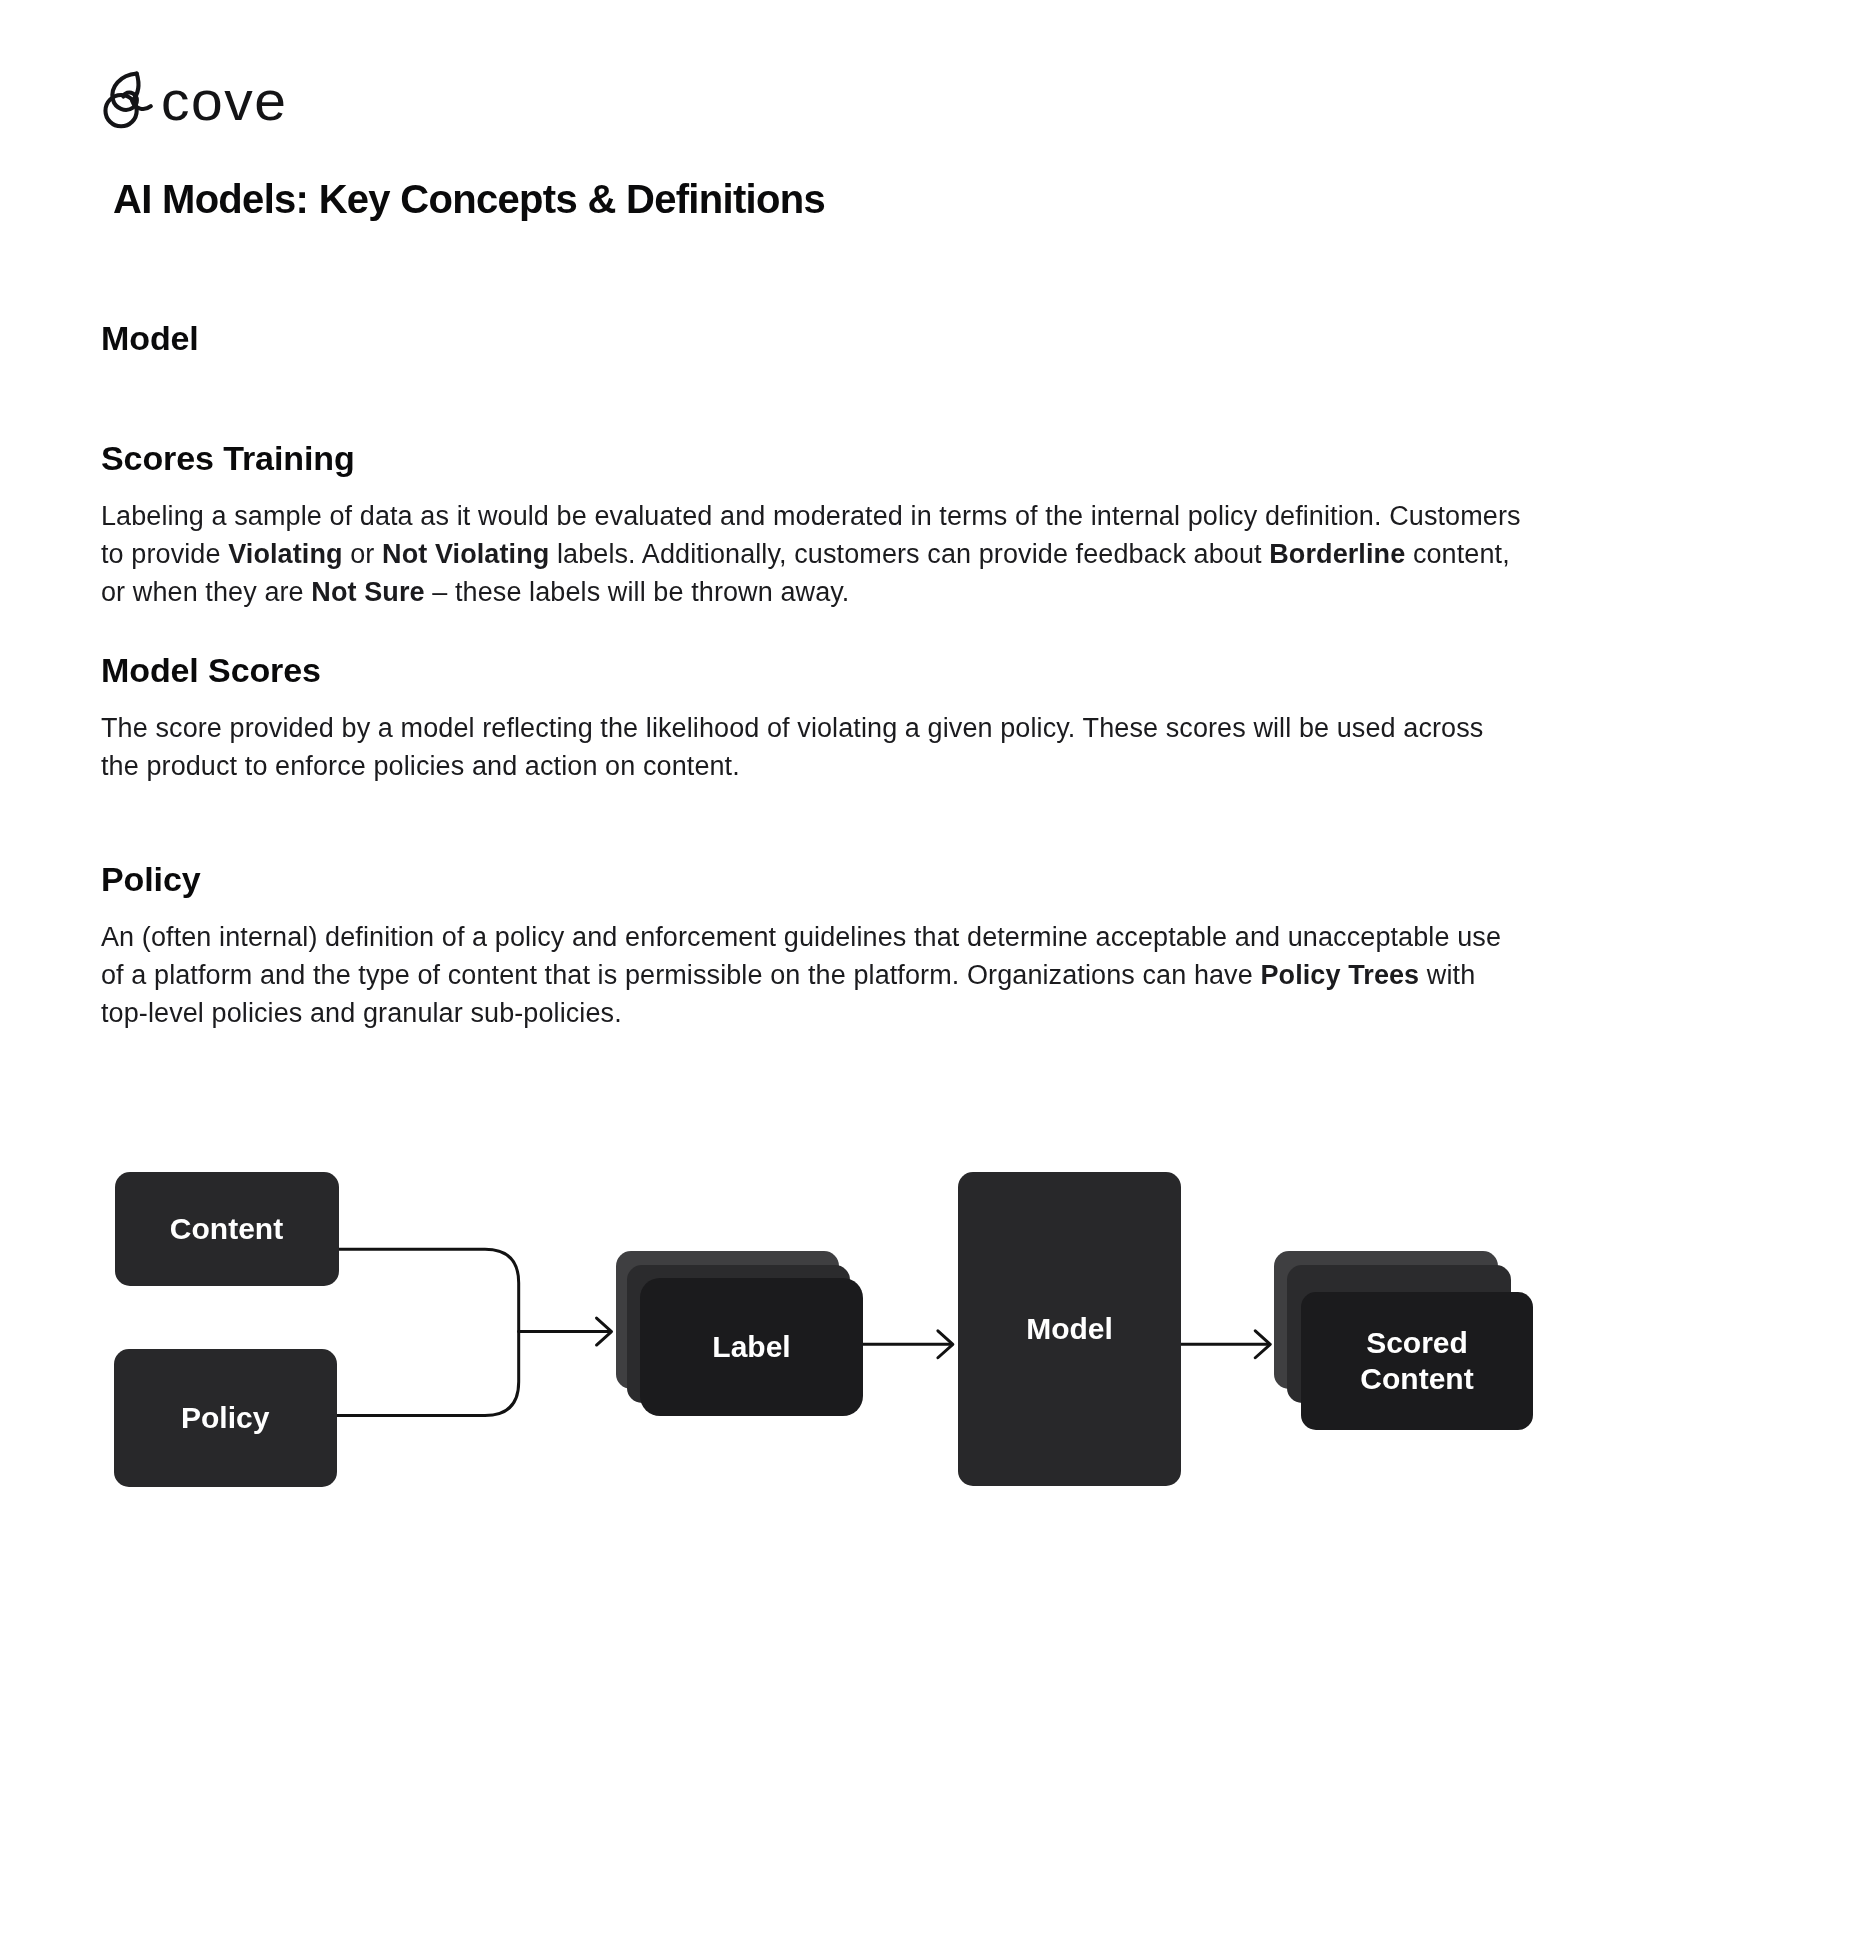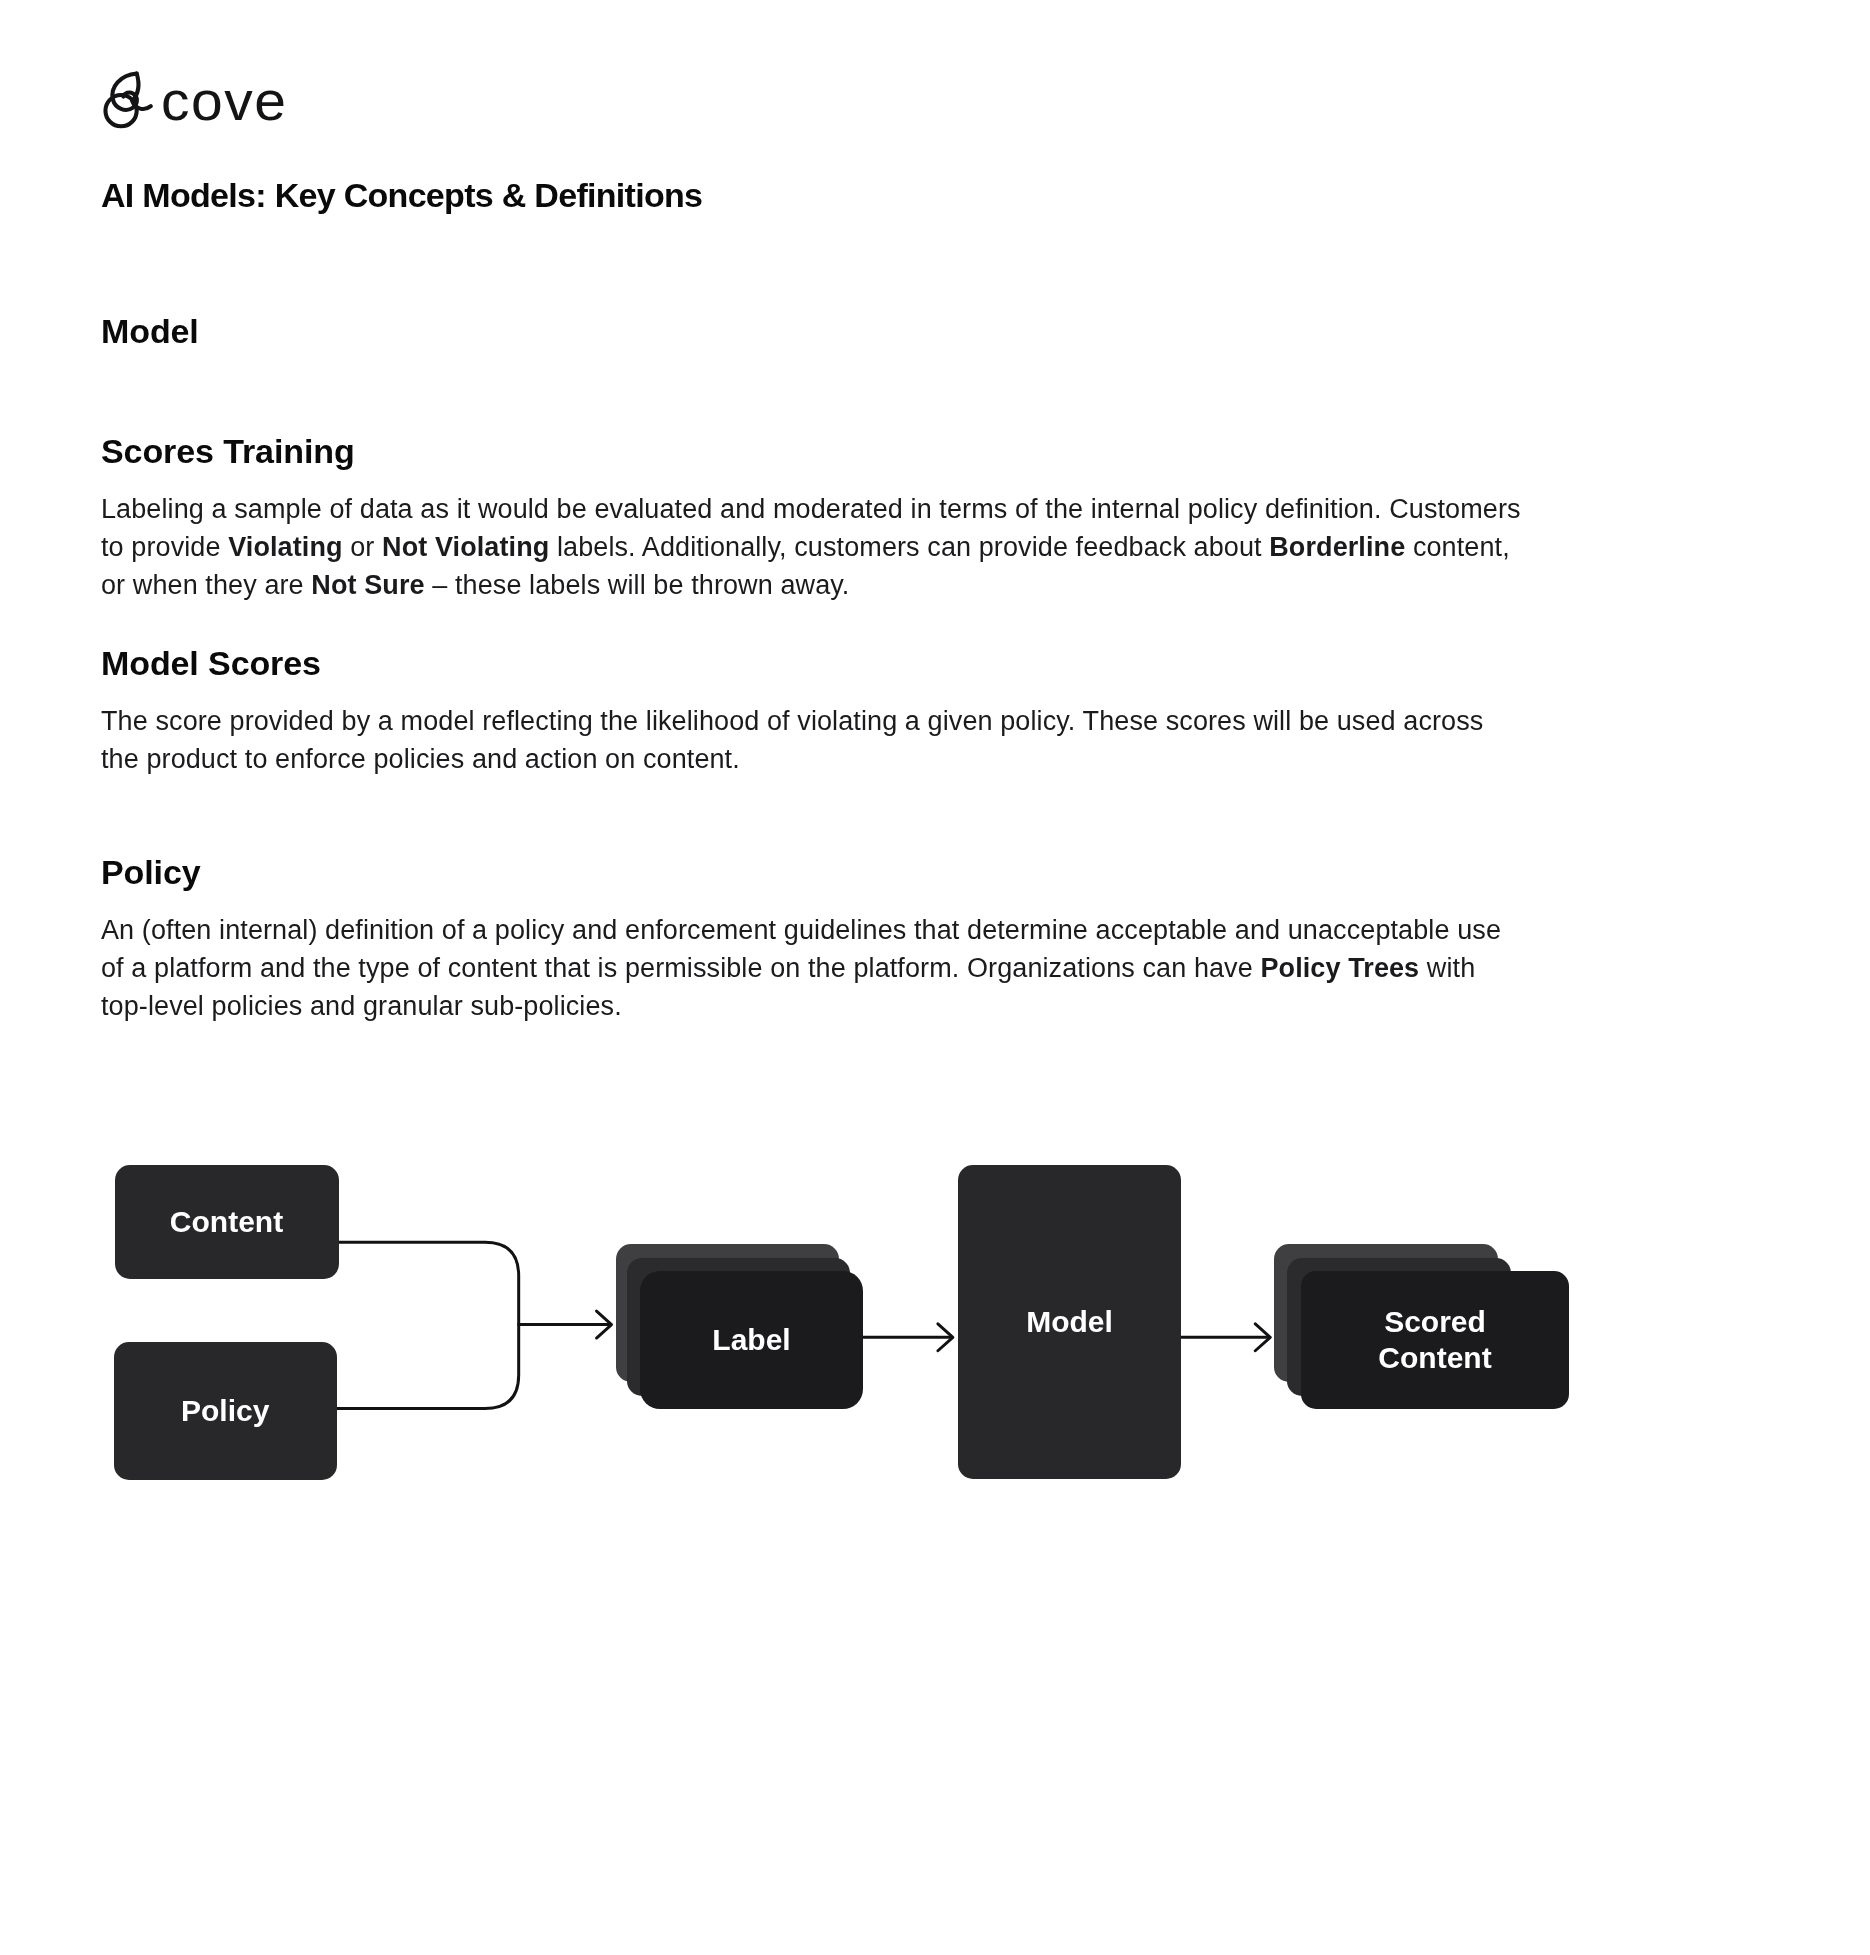--- a/index.html
+++ b/index.html
@@ -25,22 +25,22 @@
   .logo-text {
     font-size: 57px;
     font-weight: 400;
     color: #141416;
     letter-spacing: 1.5px;
     line-height: 1;
     transform: scaleY(0.98);
   }
   
   .page-title {
-    margin: 42px 0 0 0;
-    font-size: 34px;
+    margin: 42px 0 0 12px;
+    font-size: 40px;
     font-weight: 800;
     letter-spacing: -0.7px;
     line-height: 1.15;
     color: var(--heading, #0a0a0b);
   }
   .doc-section h2 {
     margin: 0;
     font-size: 34px;
     font-weight: 800;
     letter-spacing: -0.1px;
@@ -101,21 +101,21 @@
     background: var(--stack_front, #1b1b1d);
     display: flex; align-items: center; justify-content: center; text-align: center;
     color: var(--node_text, #ffffff);
     font-size: 30px; font-weight: 700; line-height: 36px;
   }
   .stack-label  .card-back  { left: 515px;  top: 79px; }
   .stack-label  .card-mid   { left: 526px;  top: 93px; }
   .stack-label  .card-front { left: 539px;  top: 106px; border-radius: 20px; }
   .stack-scored .card-back  { left: 1173px; top: 79px; width: 224px; }
   .stack-scored .card-mid   { left: 1186px; top: 93px; width: 224px; }
-  .stack-scored .card-front { left: 1200px; top: 106px; width: 268px; padding: 0 30px; }
+  .stack-scored .card-front { left: 1200px; top: 120px; width: 232px; padding: 0 30px; }
 </style>
 </head>
 <body>
 
 <div class="content">
 
   <div class="logo">
     <svg class="logo-mark" viewBox="0 0 78 88">
       <circle cx="27" cy="57" r="21"></circle>
       <path d="M48,7 C26,9 12,25 16,42 C19,54 33,60 43,53 C50,48 50,38 43,34 C38,31 32,33 30,38"></path>

